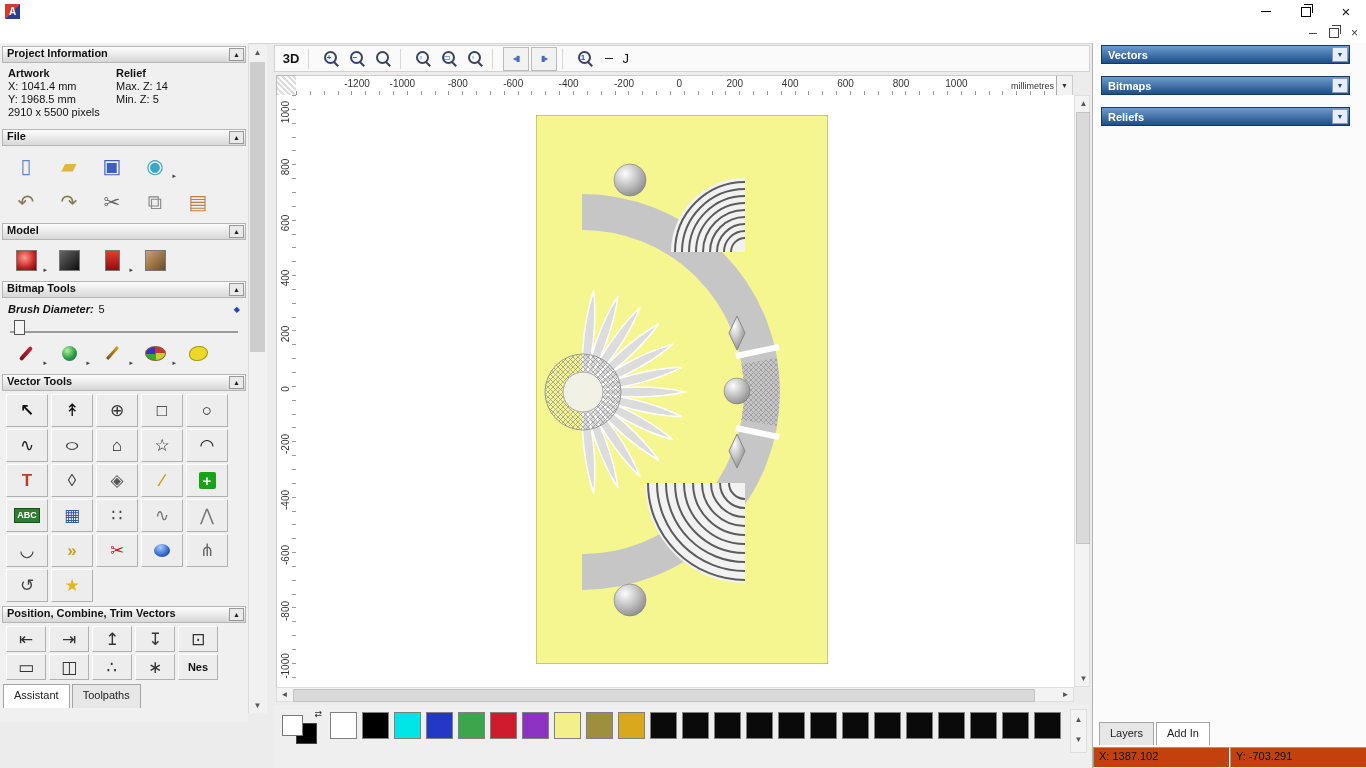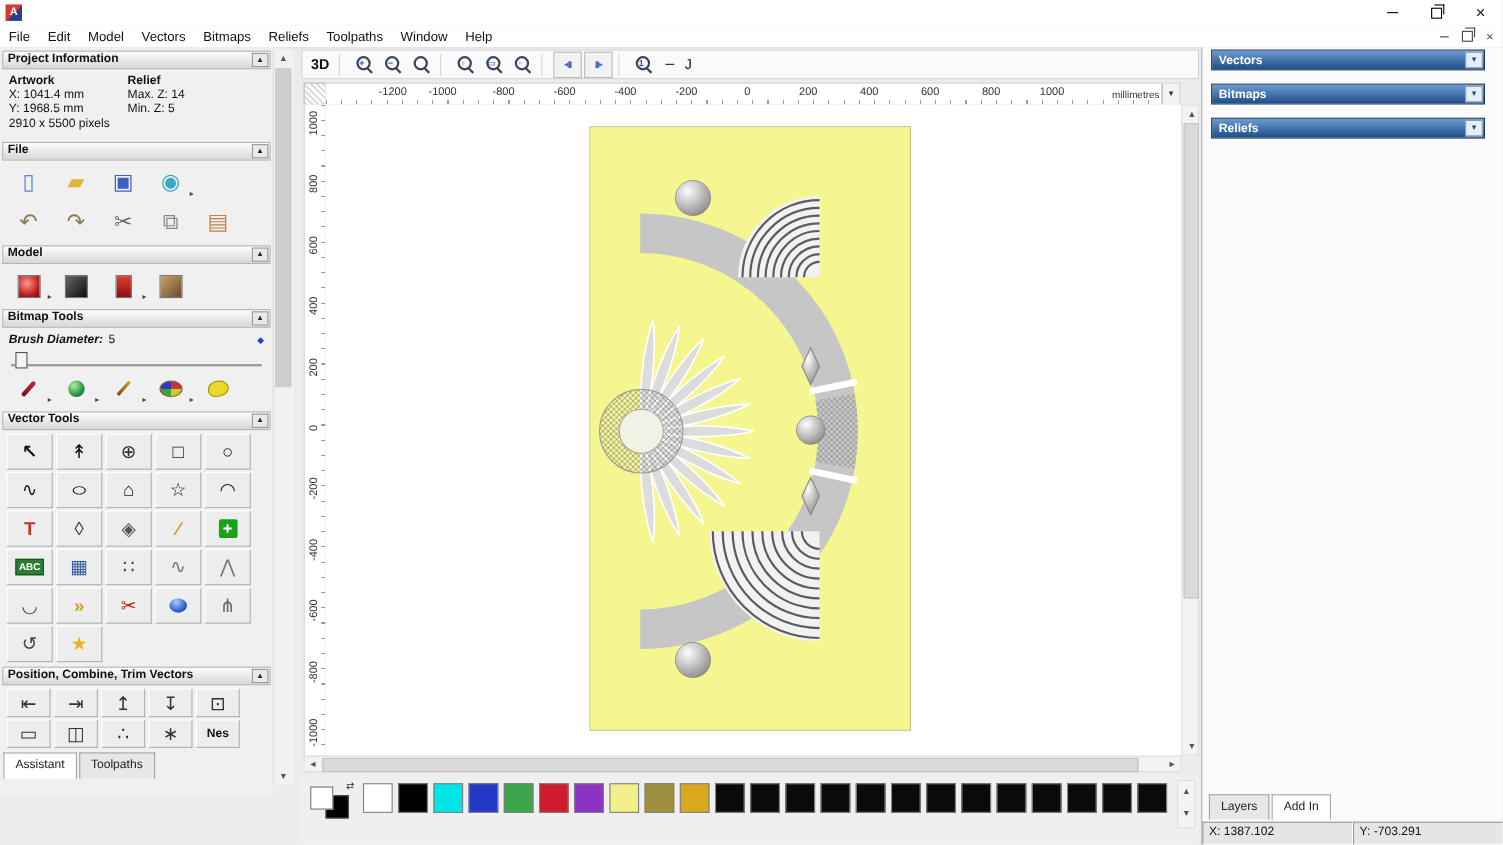--- a/index.html
+++ b/index.html
@@ -146,21 +146,21 @@
   #palette-scroll span{display:block;height:20px;font-size:8px;color:#555;text-align:center;line-height:20px;}
 
   
   #right-panel{position:absolute;left:1092px;top:43px;width:274px;height:725px;background:#fbfbfb;border-left:1px solid #b3b3b3;box-sizing:border-box;}
   .rp-bar{position:absolute;left:8px;right:16px;height:17px;background:linear-gradient(#6d9bd1,#1d4e87);
           border:1px solid #16395f;color:#fff;font-weight:bold;font-size:11px;display:flex;align-items:center;padding:0 6px;}
   .rp-dd{position:absolute;right:1px;top:1px;width:14px;height:13px;background:#e8eef5;border:1px solid #8899bb;
           color:#1d4e87;font-size:7px;display:flex;align-items:center;justify-content:center;}
   #rp-tabs{position:absolute;left:6px;top:679px;display:flex;height:23px;}
   #statusbar{position:absolute;left:0;top:704px;width:274px;height:21px;display:flex;}
-  .status-cell{flex:1;border:1px solid;border-color:#9a9a9a #ffffff #ffffff #9a9a9a;background:#e5e5e5;
+  .status-cell{flex:1;border:1px solid;border-color:#9a9a9a #ffffff #ffffff #9a9a9a;background:#c2410c;
           font-size:11px;padding:2px 5px;white-space:nowrap;overflow:hidden;}
 </style>
 </head>
 <body>
 
 <div id="titlebar">
   <div id="app-icon">A</div>
   <div class="win-ctls">
     <div class="wbtn">
         <span class="glyph-min"></span>
@@ -168,21 +168,20 @@
     <div class="wbtn">
         <span class="glyph-restore"></span>
       </div>
     <div class="wbtn">
         <span class="glyph-close">×</span>
       </div>
   </div>
 </div>
 
 <div id="menubar">
-  <span id="menu-items"><span class="menu-item">File</span><span class="menu-item">Edit</span><span class="menu-item">Model</span><span class="menu-item">Vectors</span><span class="menu-item">Bitmaps</span><span class="menu-item">Reliefs</span><span class="menu-item">Toolpaths</span><span class="menu-item">Window</span><span class="menu-item">Help</span></span>
   <div id="mdi-ctls">
     <span class="glyph-min"></span>
     <span class="glyph-restore"></span>
     <span class="glyph-close">×</span>
   </div>
 </div>
 
 <div id="left-panel">
 
   <div class="section-header">

